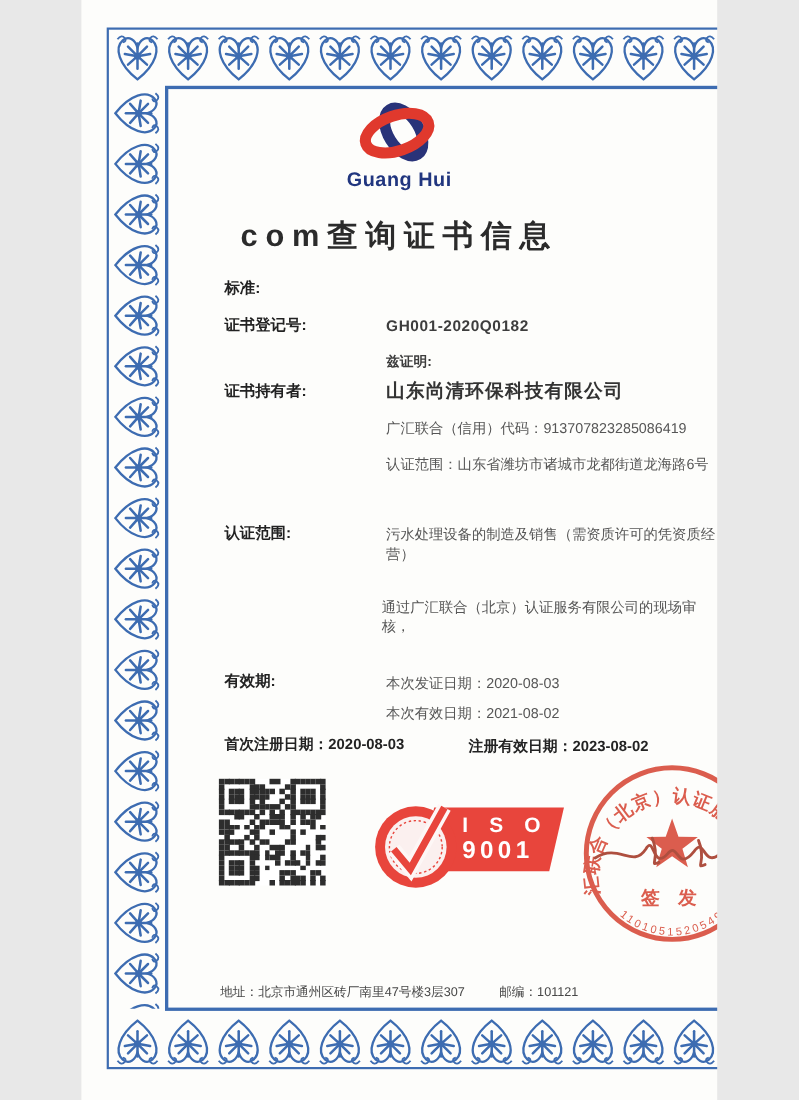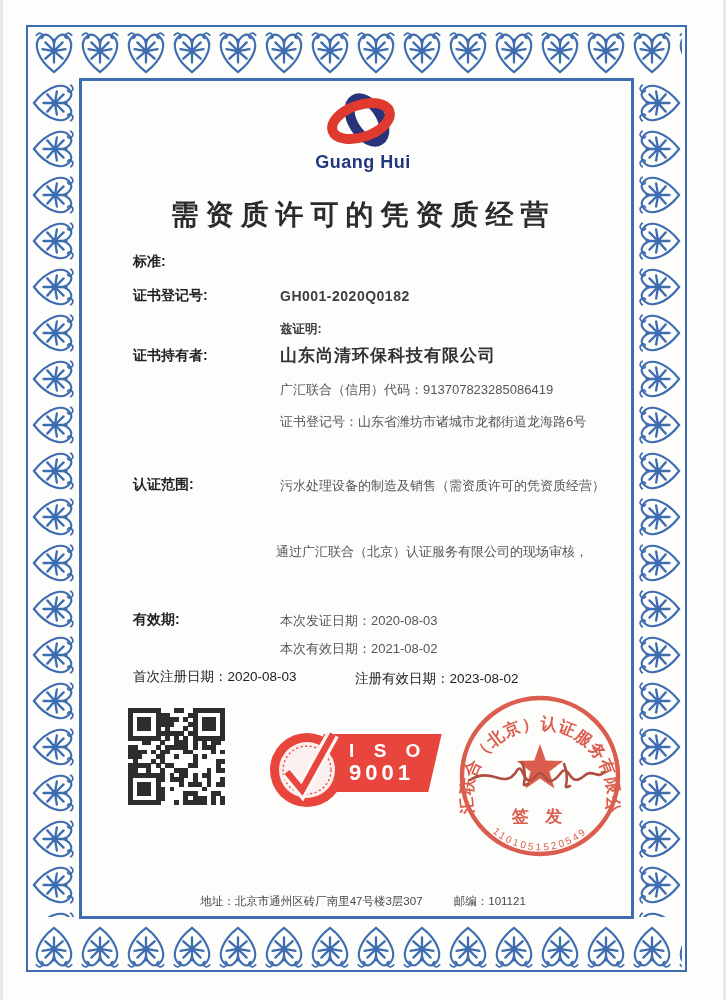--- a/index.html
+++ b/index.html
@@ -1,17 +1,17 @@
 <!DOCTYPE html>
 <html><head>
 <meta charset="utf-8">
 <style>
   html,body{margin:0;padding:0;background:#e8e8e8;}
   .page{
-    position:relative; width:720px; height:1000px; margin:0 auto;
+    position:relative; width:578px; height:1000px; margin:0 auto;
     background:#fdfdfb; overflow:hidden;
     font-family:"Liberation Sans","DejaVu Sans",sans-serif;
     color:#3a3a3a;
   }
   
   .frame-outer{position:absolute; left:23px; top:25px; width:661px; height:947px;
     border:2px solid #3d6cb1; box-sizing:border-box;}
   .frame-inner{position:absolute; left:76px; top:78px; width:555px; height:841px;
     border:3px solid #3d6cb1; box-sizing:border-box;}
   .strip{position:absolute; display:flex; overflow:hidden; justify-content:space-between;}
@@ -27,21 +27,21 @@
   .logo{position:absolute; left:0; right:0; top:90px; text-align:center;}
   .logo-name{display:block; margin-top:-4px; font-size:18px; font-weight:bold; color:#21367f; letter-spacing:.5px;}
   .title{position:absolute; left:0; right:0; top:196px; text-align:center;
     font-size:28px; font-weight:bold; letter-spacing:7px; color:#2b2b2b;}
   
   .lbl{position:absolute; left:130px; font-size:14px; font-weight:bold; color:#222;}
   .val{position:absolute; left:277px; font-size:13px; color:#565656;}
   .val-bold{font-weight:bold; color:#3d3d3d;}
   .holder-name{font-size:17px; font-weight:bold; color:#333; letter-spacing:1px;}
   .reg-no{font-size:14px; font-weight:bold; color:#3d3d3d; letter-spacing:.5px;}
-  .date-bold{position:absolute; font-size:13.5px; font-weight:normal; color:#222;}
+  .date-bold{position:absolute; font-size:13.5px; font-weight:bold; color:#222;}
   
   .qr{position:absolute; left:125px; top:708px; width:97px; height:97px; background:#fff;}
   .qr i{position:absolute; background:#2d2d2d;}
   
   .iso-badge{position:absolute; left:262px; top:726px; width:176px; height:84px;}
   .iso-plate{position:absolute; left:52px; top:8px; width:118px; height:58px;
     background:#e8453c; transform:skewX(-13deg);}
   .iso-plate-text{transform:skewX(13deg); color:#fff; padding-left:32px; line-height:1;}
   .iso-l1{display:block; font-size:19px; font-weight:bold; letter-spacing:7px; margin-top:7px;}
   .iso-l2{display:block; font-size:22px; font-weight:bold; letter-spacing:4px; margin-top:2px;}
@@ -301,34 +301,34 @@
   <div class="logo">
     <svg width="96" height="62" viewBox="0 0 96 62">
       <g fill="none">
         <ellipse cx="52" cy="30" rx="24" ry="14" stroke="#293379" stroke-width="10" transform="rotate(58 52 30)"></ellipse>
         <ellipse cx="46" cy="31" rx="30" ry="16" stroke="#e0392d" stroke-width="10" transform="rotate(-19 46 31)"></ellipse>
       </g>
     </svg>
     <span class="logo-name">Guang Hui</span>
   </div>
 
-  <div class="title">需资质许可的凭资质经营</div>
+  <div class="title">com查询证书信息</div>
 
   <span class="lbl" style="top:253px">标准:</span>
 
   <span class="lbl" style="top:287px">证书登记号:</span>
   <span class="val reg-no" style="top:288px">GH001-2020Q0182</span>
 
   <span class="val val-bold" style="top:321px; font-size:12.5px">兹证明:</span>
 
   <span class="lbl" style="top:347px">证书持有者:</span>
   <span class="val holder-name" style="top:344px">山东尚清环保科技有限公司</span>
 
   <span class="val" style="top:381px">广汇联合（信用）代码：913707823285086419</span>
-  <span class="val" style="top:413px">证书登记号：山东省潍坊市诸城市龙都街道龙海路6号</span>
+  <span class="val" style="top:413px">认证范围：山东省潍坊市诸城市龙都街道龙海路6号</span>
 
   <span class="lbl" style="top:476px">认证范围:</span>
   <span class="val" style="left:273px; top:543px">通过广汇联合（北京）认证服务有限公司的现场审核，</span>
 
   <span class="val" style="top:477px">污水处理设备的制造及销售（需资质许可的凭资质经营）</span>
 
   <span class="lbl" style="top:611px">有效期:</span>
   <span class="val" style="top:612px">本次发证日期：2020-08-03</span>
   <span class="val" style="top:640px">本次有效日期：2021-08-02</span>
 

